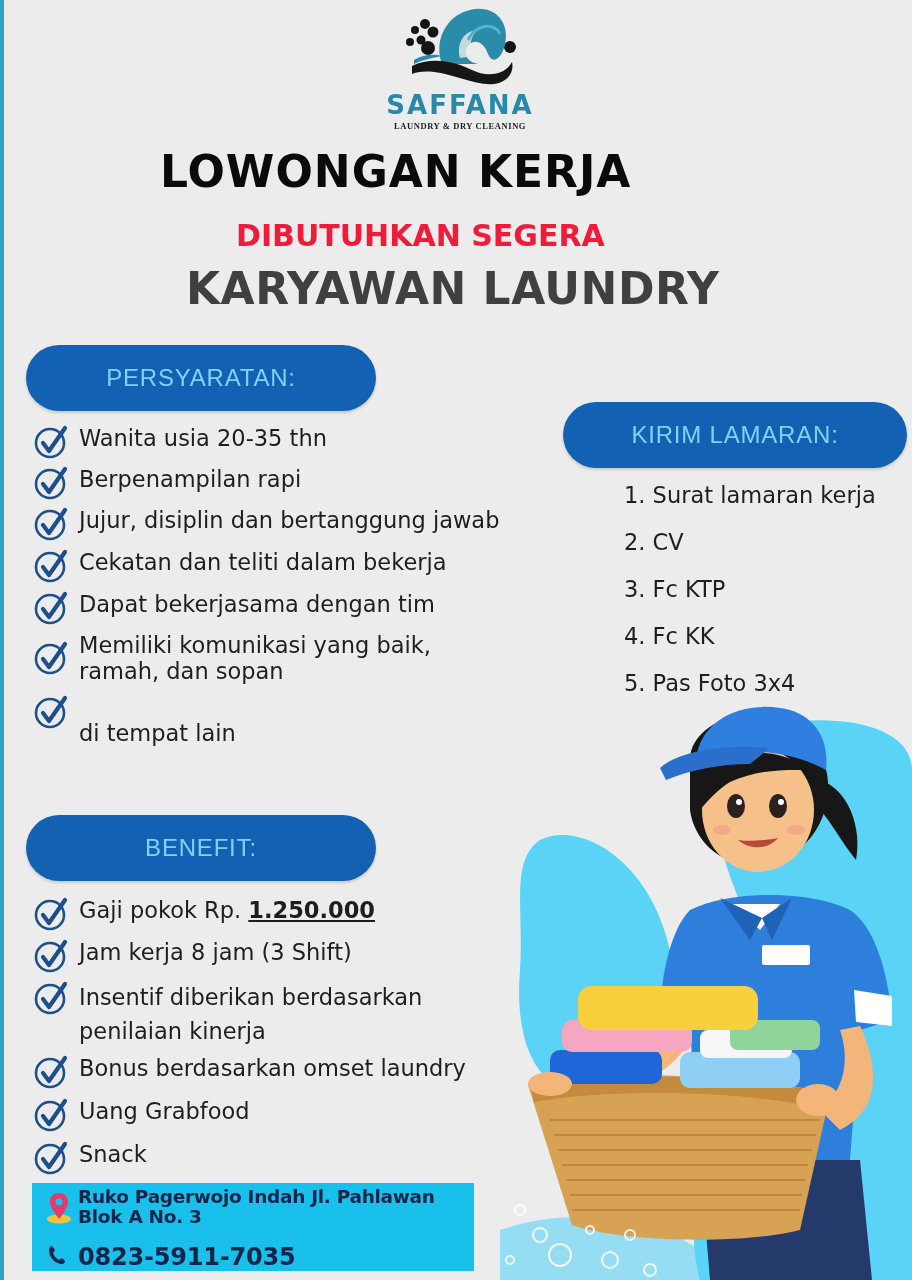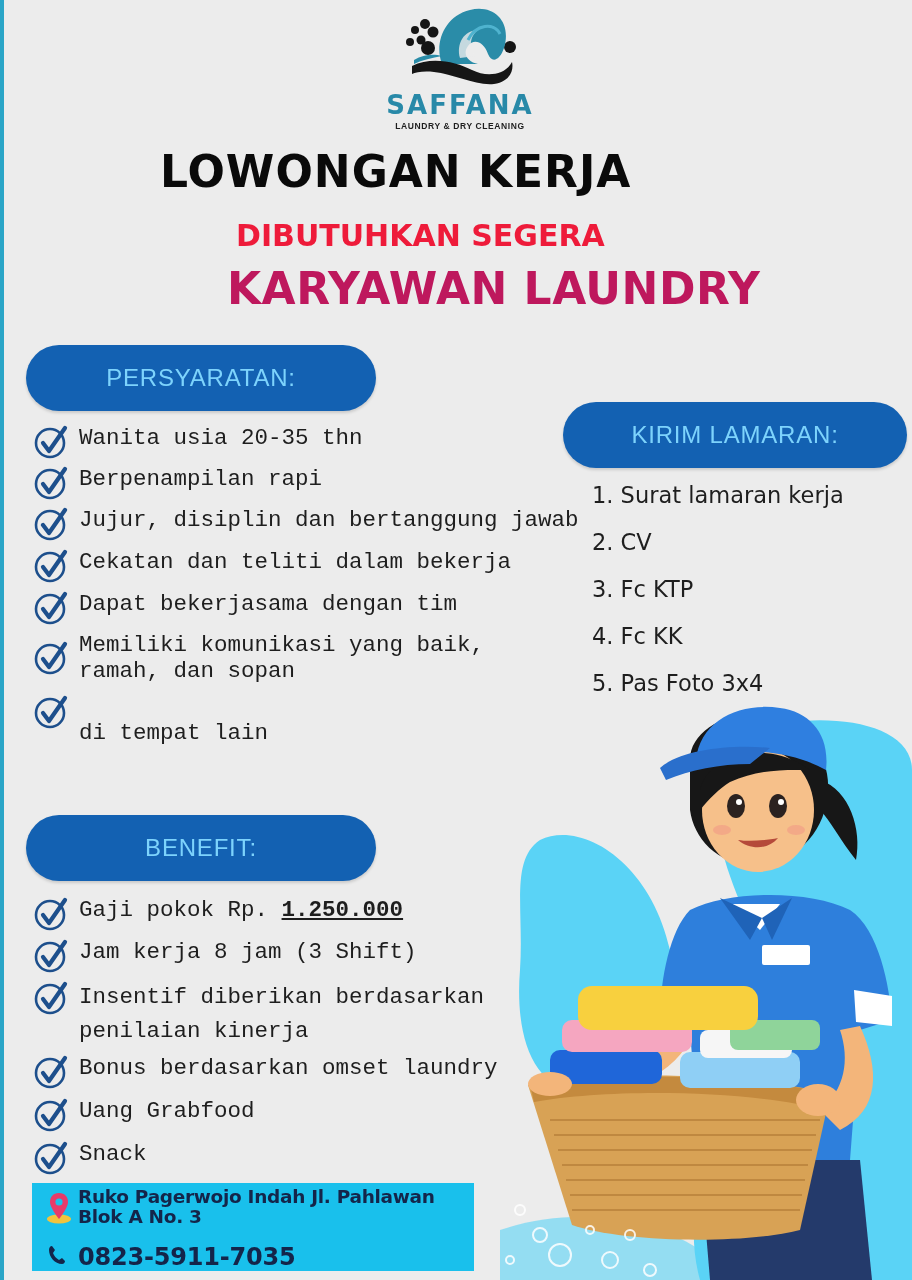--- a/index.html
+++ b/index.html
@@ -7,44 +7,44 @@
     body { position: relative; font-family: "DejaVu Sans", sans-serif; color: #1c1c1c; }
 
     .edge-strip { position: absolute; left: 0; top: 0; width: 4px; height: 1280px; background: #2aa5c7; }
 
     
     .logo { position: absolute; left: 370px; top: 4px; width: 180px; height: 124px; }
     .logo svg { position: absolute; left: 28px; top: 0; }
     .logo-name { position: absolute; left: 0; top: 86px; width: 180px; text-align: center;
       font-family: "DejaVu Sans", sans-serif; font-weight: bold; font-size: 26px; letter-spacing: 2px; color: #2889a8; }
     .logo-tag { position: absolute; left: 0; top: 117px; width: 180px; text-align: center;
-      font-family: Liberation Sans, sans-serif; font-weight: bold; font-size: 8.5px; letter-spacing: 0.6px; color: #1e1e1e; }
+      font-family: Liberation Serif, serif; font-weight: bold; font-size: 8.5px; letter-spacing: 0.6px; color: #1e1e1e; }
 
     
     .headline { position: absolute; font-family: "DejaVu Sans", sans-serif; font-weight: bold; white-space: nowrap; }
     .h1 { left: 160px; top: 146px; font-size: 44px; letter-spacing: 1px; color: #0a0a0a; }
     .h2 { left: 236px; top: 218px; font-size: 30px; color: #ee1b3a; letter-spacing: 0px; }
-    .h3 { left: 186px; top: 263px; font-size: 44px; letter-spacing: 0.5px; color: #be185d; margin-left: 41px; }
+    .h3 { left: 186px; top: 263px; font-size: 44px; letter-spacing: 0.5px; color: #404040; }
 
     
     .pill { position: absolute; background: #1361b2; border-radius: 36px; color: #7dd3fc;
       font-family: Liberation Sans, sans-serif; font-size: 24px; letter-spacing: 0.8px;
       display: flex; align-items: center; justify-content: center; box-shadow: 0 2px 3px rgba(0,0,0,0.15); }
     .pill-req { left: 26px; top: 345px; width: 350px; height: 66px; }
     .pill-apply { left: 563px; top: 402px; width: 344px; height: 66px; }
     .pill-ben { left: 26px; top: 815px; width: 350px; height: 66px; }
 
     
     .checklist { position: absolute; left: 34px; list-style: none; }
-    .check-item { position: relative; padding-left: 45px; font-size: 22.5px; line-height: 28px; color: #1e1e1e; font-family: Liberation Mono, monospace; }
+    .check-item { position: relative; padding-left: 45px; font-size: 22.5px; line-height: 28px; color: #1e1e1e; }
     .check-item .chk { position: absolute; left: 0; top: 0px; width: 36px; height: 36px; }
     .check-item .money { font-weight: bold; text-decoration: underline; }
 
     
-    .apply-list { position: absolute; left: 592px; top: 482px; list-style: none; }
+    .apply-list { position: absolute; left: 624px; top: 482px; list-style: none; }
     .apply-list li { font-size: 22.5px; height: 47px; color: #1e1e1e; white-space: nowrap; }
 
     
     .illus { position: absolute; left: 500px; top: 690px; width: 412px; height: 590px; }
 
     
     .contact { position: absolute; left: 32px; top: 1183px; width: 442px; height: 88px; background: #19c0ec; padding-left: 15px; }
     .contact .pin { position: absolute; left: 14px; top: 8px; }
     .contact .addr { position: absolute; left: 46px; top: 4px; font-family: "DejaVu Sans", sans-serif; font-weight: bold;
       font-size: 18.5px; line-height: 20px; color: #14254a; letter-spacing: -0.3px; }

